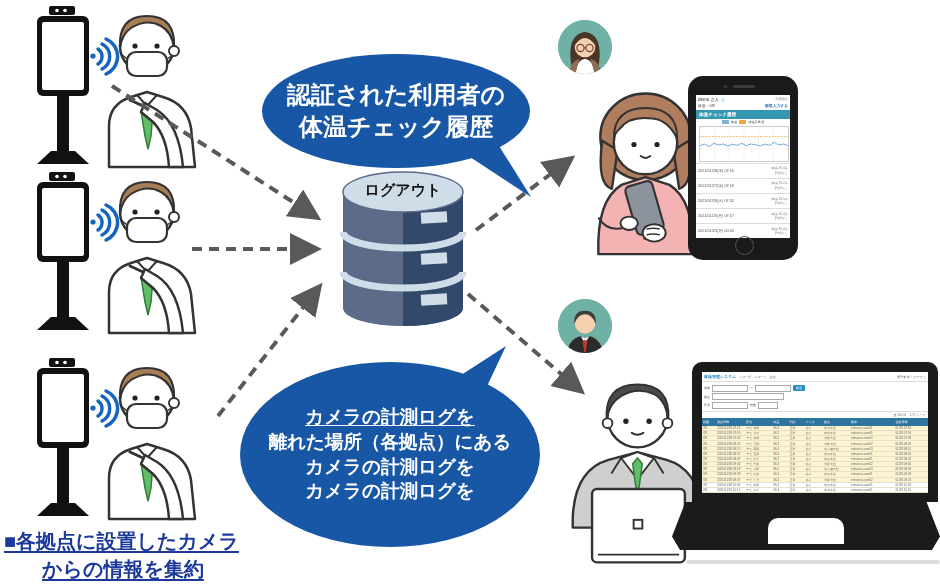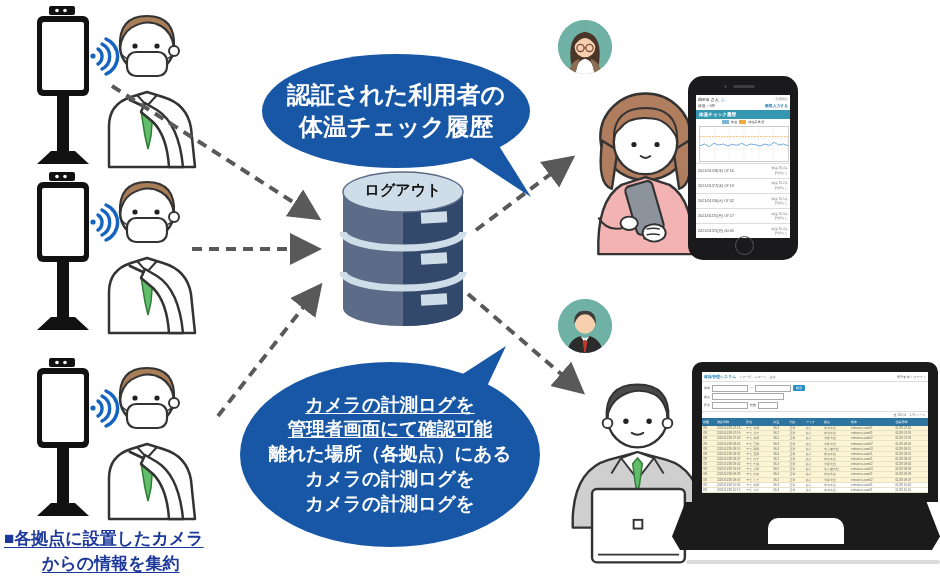--- a/index.html
+++ b/index.html
@@ -21,23 +21,23 @@
   
   .badge-bar{position:absolute;background:#f59b00;border-radius:10px 16px 16px 10px;color:#fff;
              font-size:20px;font-weight:bold;display:flex;align-items:center;padding-left:18px;z-index:6;}
   .badge-user{left:600px;top:30px;width:140px;height:33px;}
   .badge-admin{left:600px;top:309px;width:144px;height:33px;}
   .avatar{position:absolute;width:54px;height:54px;border-radius:50%;overflow:hidden;z-index:7;background:#6fb1a5;}
   .avatar-user{left:558px;top:20px;}
   .avatar-admin{left:558px;top:299px;}
 
   
-  .caption{left:4px;top:527px;color:#1c389b;font-weight:bold;font-size:17px;line-height:1.45;z-index:5;}
+  .caption{left:4px;top:527px;color:#1c389b;font-weight:bold;font-size:20px;line-height:1.45;z-index:5;}
   .caption div{text-decoration:underline;text-underline-offset:3px;}
-  .caption .l2{margin-left:38px;}
+  .caption .l2{margin-left:38px;font-family:Liberation Mono, monospace;}
 
   
   .phone{left:688px;top:76px;width:110px;height:184px;background:#1a1a1c;border-radius:15px;z-index:6;}
   .phone .speaker{position:absolute;left:45px;top:9px;width:22px;height:3px;border-radius:2px;background:#3d3d40;}
   .phone .cam-dot{position:absolute;left:36px;top:9px;width:3px;height:3px;border-radius:50%;background:#3d3d40;}
   .phone .home{position:absolute;left:47px;bottom:5px;width:17px;height:17px;border-radius:50%;border:1.5px solid #555;}
   .p-screen{position:absolute;left:8px;top:19px;width:94px;height:143px;background:#fff;overflow:hidden;
             display:flex;flex-direction:column;}
   .p-head{display:flex;align-items:center;padding:1.5px 2px 0 2px;font-size:4.5px;color:#333;}
   .p-info{color:#2b8fc4;font-size:4px;margin-left:1px;}
@@ -152,21 +152,20 @@
   </svg>
 
   <div class="abs db-label">ログアウト</div>
 
   <div class="bubble bubble-top">
     <span>認証された利用者の</span>
     <span>体温チェック履歴</span>
   </div>
   <div class="bubble bubble-bottom">
     <span class="u">カメラの計測ログを</span>
-    <span class="u">管理者画面にて確認可能</span>
     <span>離れた場所（各拠点）にある</span>
     <span>カメラの計測ログを</span>
     <span>カメラの計測ログを</span>
   </div>
 
   <div class="avatar avatar-user">
     <svg width="54" height="54" viewBox="0 0 60 60">
       <circle cx="30" cy="30" r="30" fill="#6fb1a5"></circle>
       <path d="M15,52 Q9,16 30,13 Q51,16 45,52 L38,56 L22,56 Z" fill="#4a3628"></path>
       <circle cx="30" cy="30" r="11.5" fill="#f6cfae"></circle>

